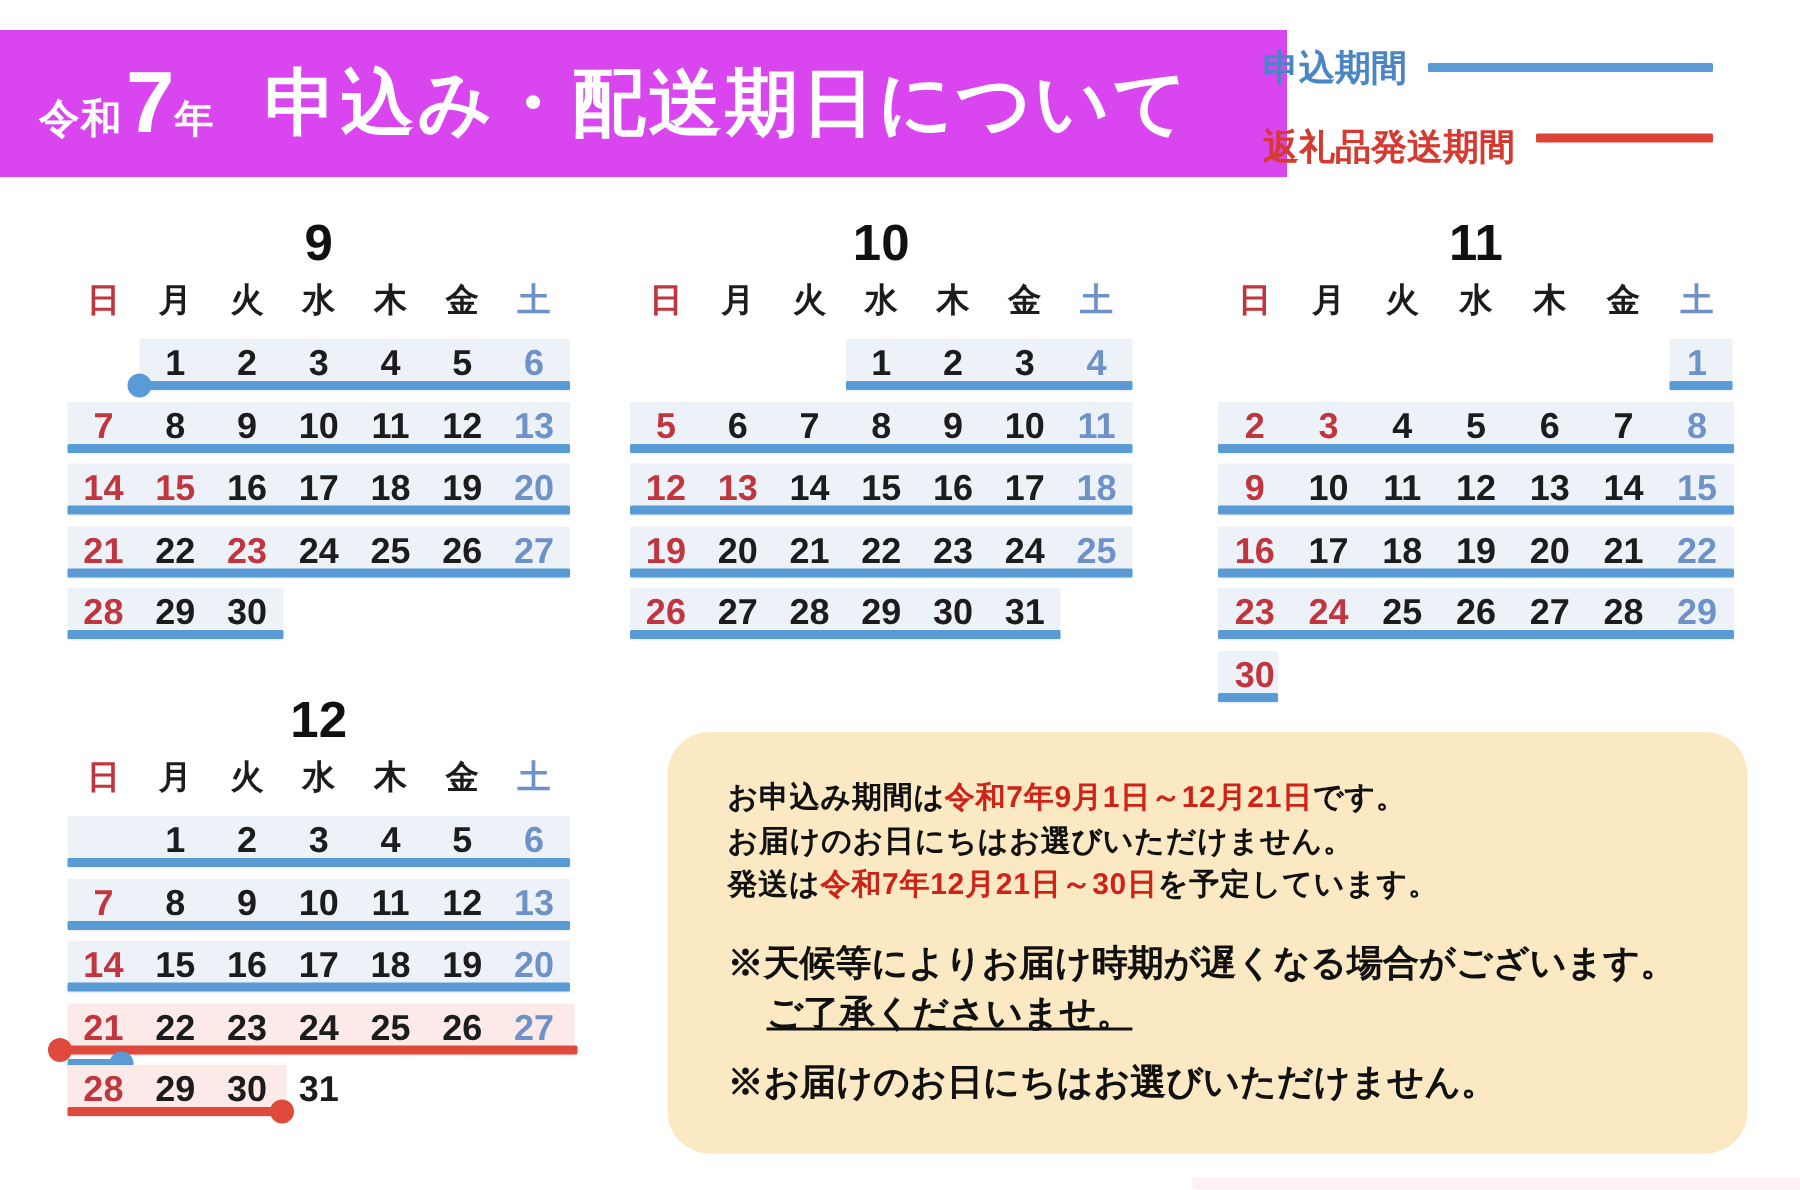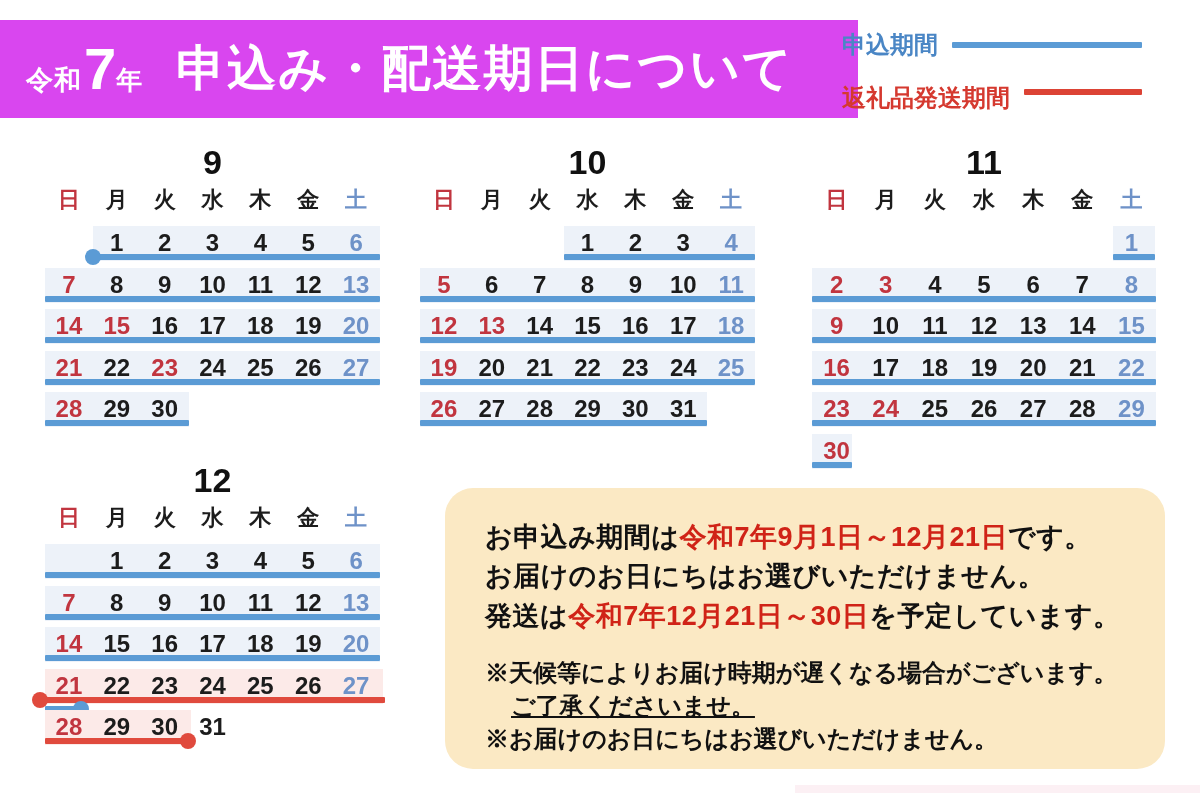--- a/index.html
+++ b/index.html
@@ -51,28 +51,28 @@
   .pline { position:absolute; height:6px; border-radius:1px; }
   .pline.blue { background:#5b9bd5; }
   .pline.red  { background:#e04a3d; }
   .pdot { position:absolute; width:16px; height:16px; border-radius:50%; }
   .pdot.blue { background:#5b9bd5; }
   .pdot.red  { background:#e04a3d; }
 
   
   .info-box { position:absolute; left:445px; top:488px; width:720px; height:281px;
               background:#fbe9c4; border-radius:28px; padding:30px 30px 0 40px; }
-  .info-line { font-size:27px; font-weight:bold; color:#111; line-height:1.46;
+  .info-line { font-size:20px; font-weight:bold; color:#111; line-height:1.46;
                letter-spacing:0.5px; white-space:nowrap; }
   .info-line .red { color:#d02317; }
   .info-notes { margin-top:20px; }
   .note-line { font-size:24px; font-weight:bold; color:#111; line-height:1.38;
                white-space:nowrap; }
   .note-line.indent { padding-left:26px;text-decoration:underline; }
-  .note-line.gap { }
+  .note-line.gap { margin-top:13px; }
 
   .bottom-strip { position:absolute; left:795px; top:785px; width:405px; height:8px;
                   background:#fcf0f4; }
 </style>
 </head>
 <body>
 
 <div class="stage">
 
   <div class="banner">

